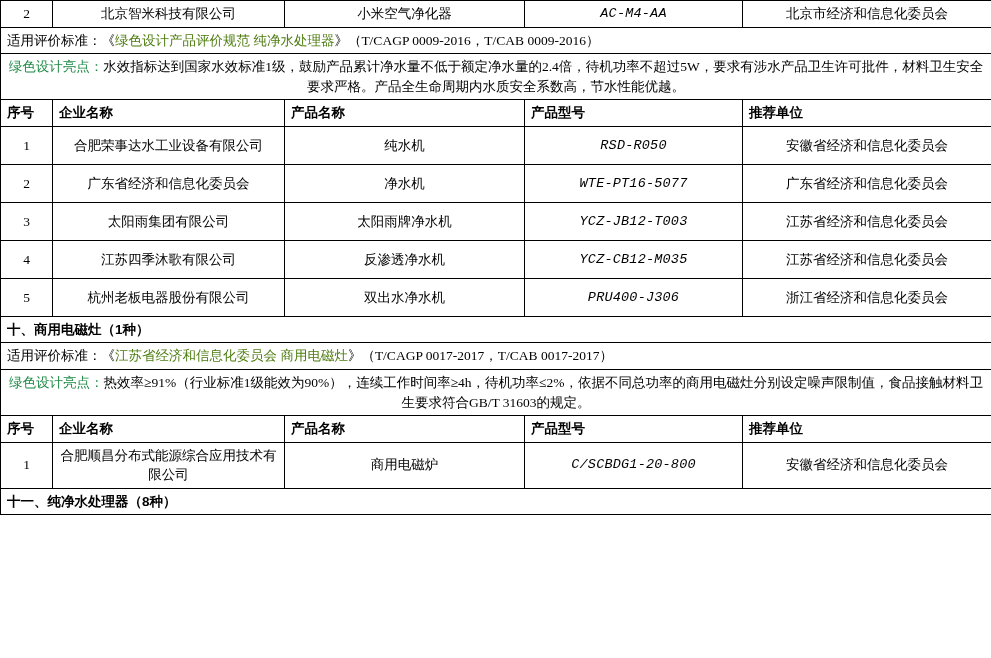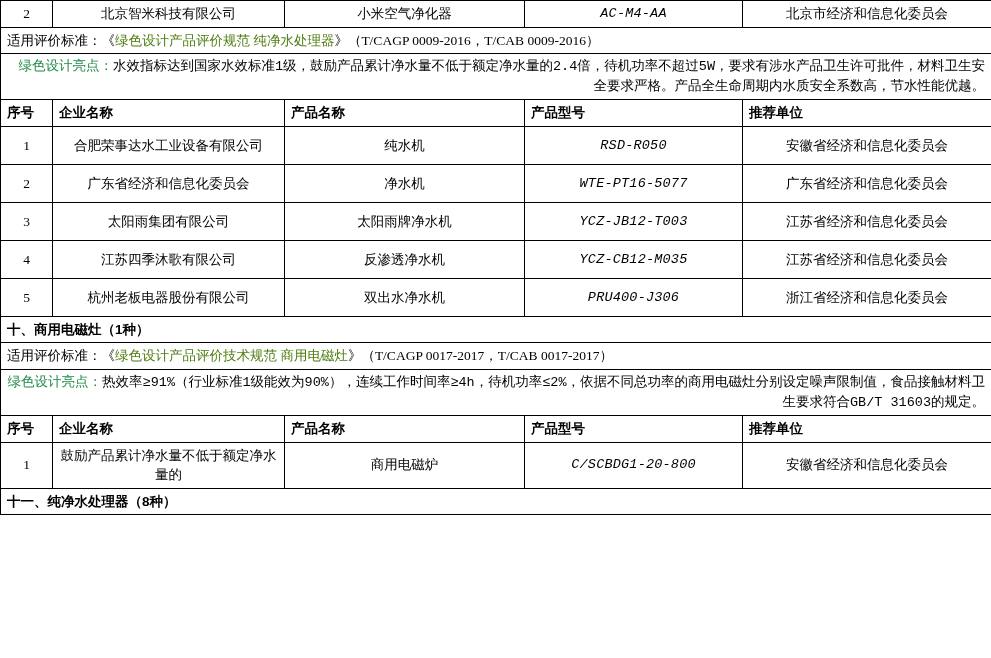--- a/index.html
+++ b/index.html
@@ -63,24 +63,23 @@
   .std-row {
     font-size: 13.5px;
     text-align: left;
     padding: 5px 8px;
   }
   .green {
     color: #4d7c0f;
   }
   .point-row {
     font-size: 13.5px;
-    text-align: right;
+    text-align: center;
     padding: 5px 8px;
     line-height: 1.6;
-    font-family: Liberation Mono, monospace;
   }
   .point-label {
     color: #1e8a46;
   }
   .tall {
     height: 38px;
   }
   .two-line {
     line-height: 1.4;
   }
@@ -158,35 +157,35 @@
         <td class="rowcell">杭州老板电器股份有限公司</td>
         <td class="rowcell">双出水净水机</td>
         <td class="rowcell mono">PRU400-J306</td>
         <td class="rowcell">浙江省经济和信息化委员会</td>
       </tr>
 
       <tr>
         <td class="section-title" colspan="5">十、商用电磁灶（1种）</td>
       </tr>
       <tr>
-        <td class="std-row" colspan="5"><span>适用评价标准：《</span><span class="green">绿色设计产品评价技术规范 商用电磁灶</span><span>》（T/CAGP 0017-2017，T/CAB 0017-2017）</span></td>
+        <td class="std-row" colspan="5"><span>适用评价标准：《</span><span class="green">江苏省经济和信息化委员会 商用电磁灶</span><span>》（T/CAGP 0017-2017，T/CAB 0017-2017）</span></td>
       </tr>
       <tr>
         <td class="point-row" colspan="5"><span class="point-label">绿色设计亮点：</span><span>热效率≥91%（行业标准1级能效为90%），连续工作时间率≥4h，待机功率≤2%，依据不同总功率的商用电磁灶分别设定噪声限制值，食品接触材料卫生要求符合GB/T 31603的规定。</span></td>
       </tr>
       <tr>
         <td class="hdr">序号</td>
         <td class="hdr">企业名称</td>
         <td class="hdr">产品名称</td>
         <td class="hdr">产品型号</td>
         <td class="hdr">推荐单位</td>
       </tr>
       <tr>
         <td class="rowcell">1</td>
-        <td class="rowcell two-line">鼓励产品累计净水量不低于额定净水量的</td>
+        <td class="rowcell two-line">合肥顺昌分布式能源综合应用技术有限公司</td>
         <td class="rowcell">商用电磁炉</td>
         <td class="rowcell mono nowrap-mono">C/SCBDG1-20-800</td>
         <td class="rowcell">安徽省经济和信息化委员会</td>
       </tr>
 
       <tr>
         <td class="section-title" colspan="5">十一、纯净水处理器（8种）</td>
       </tr>
 
     </tbody>

